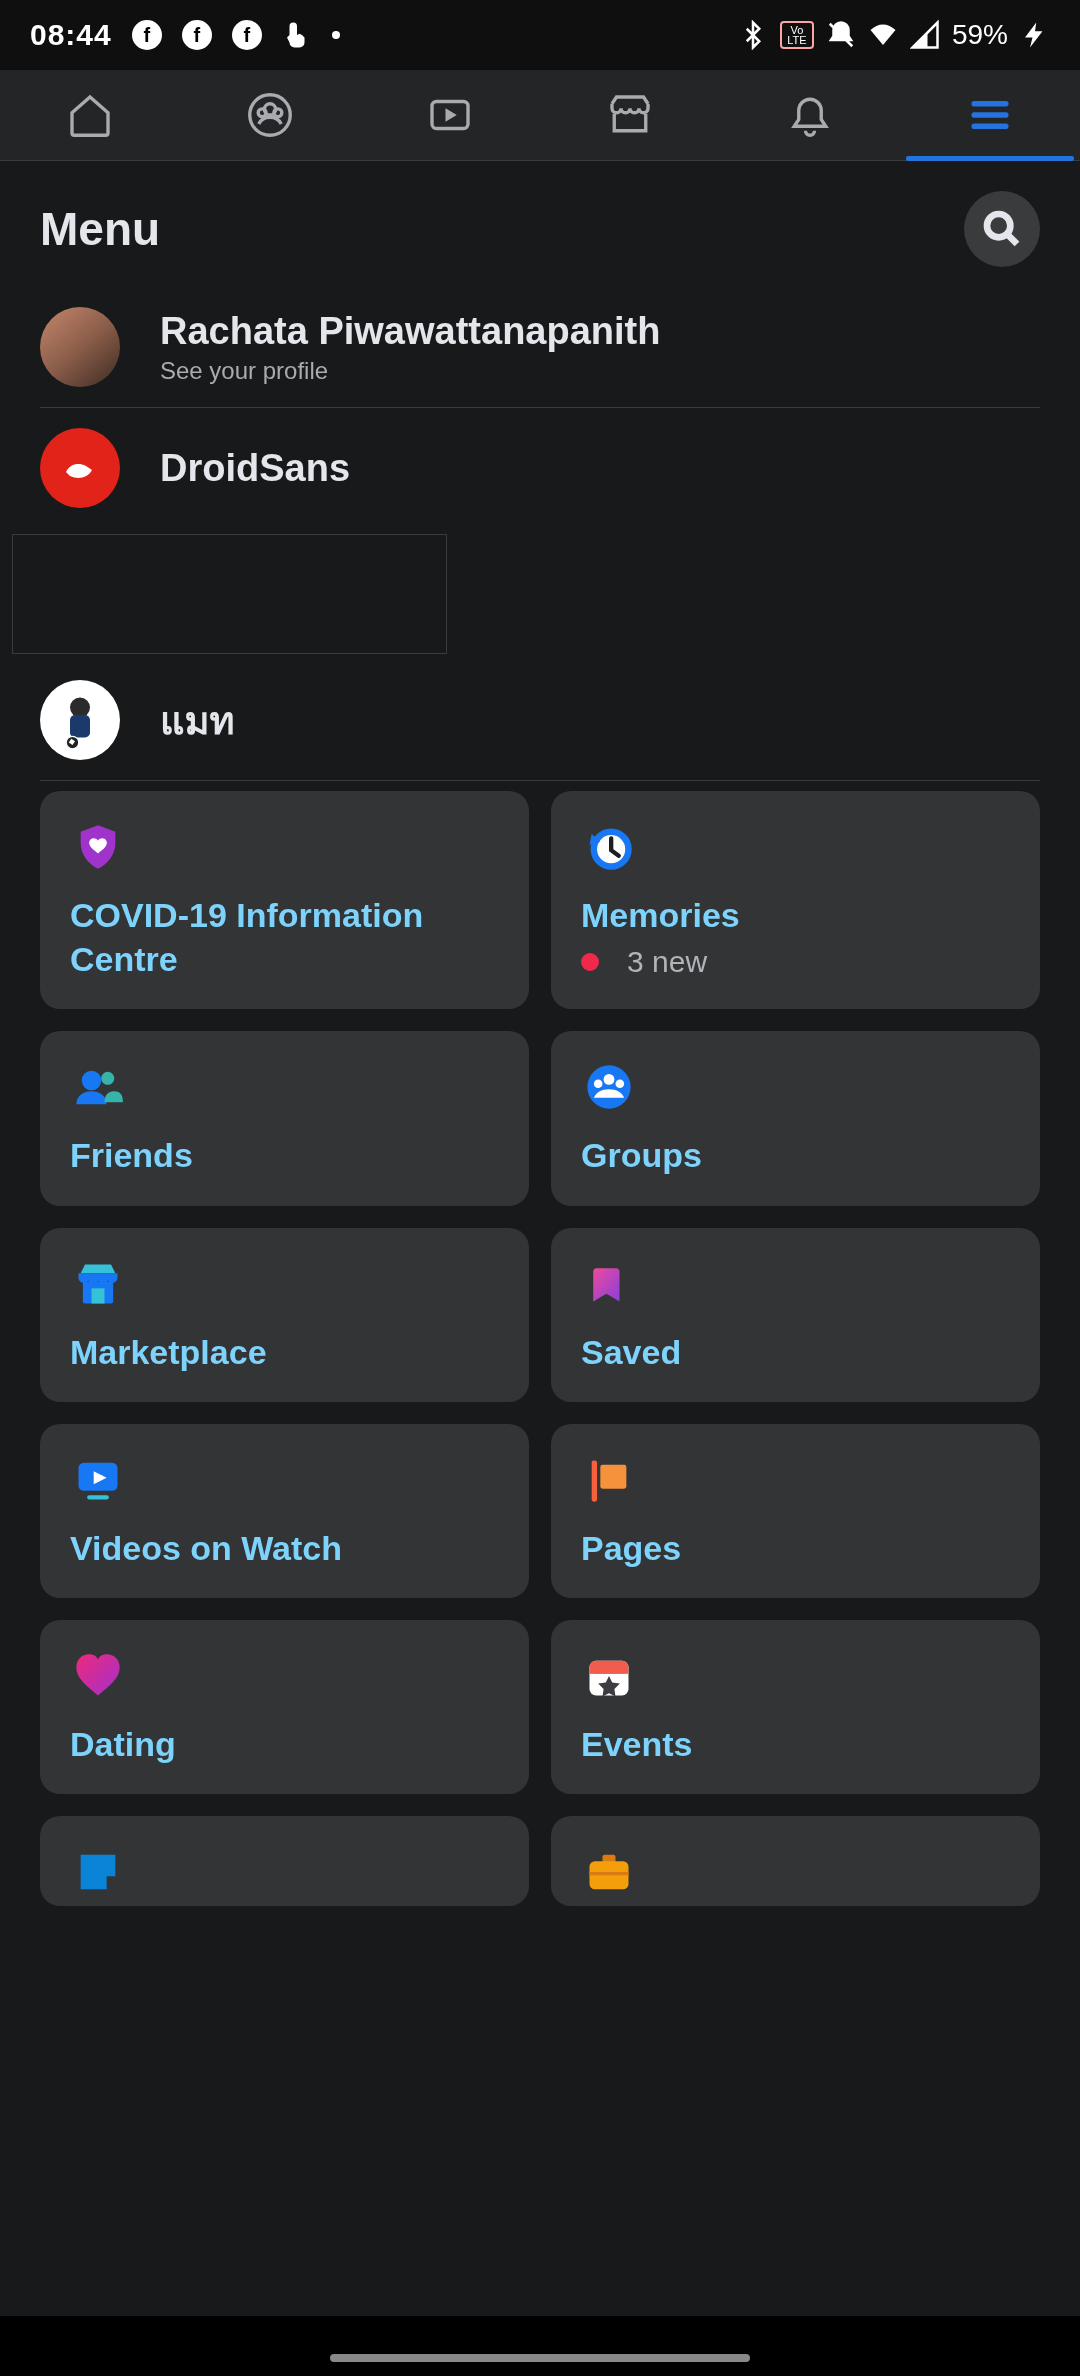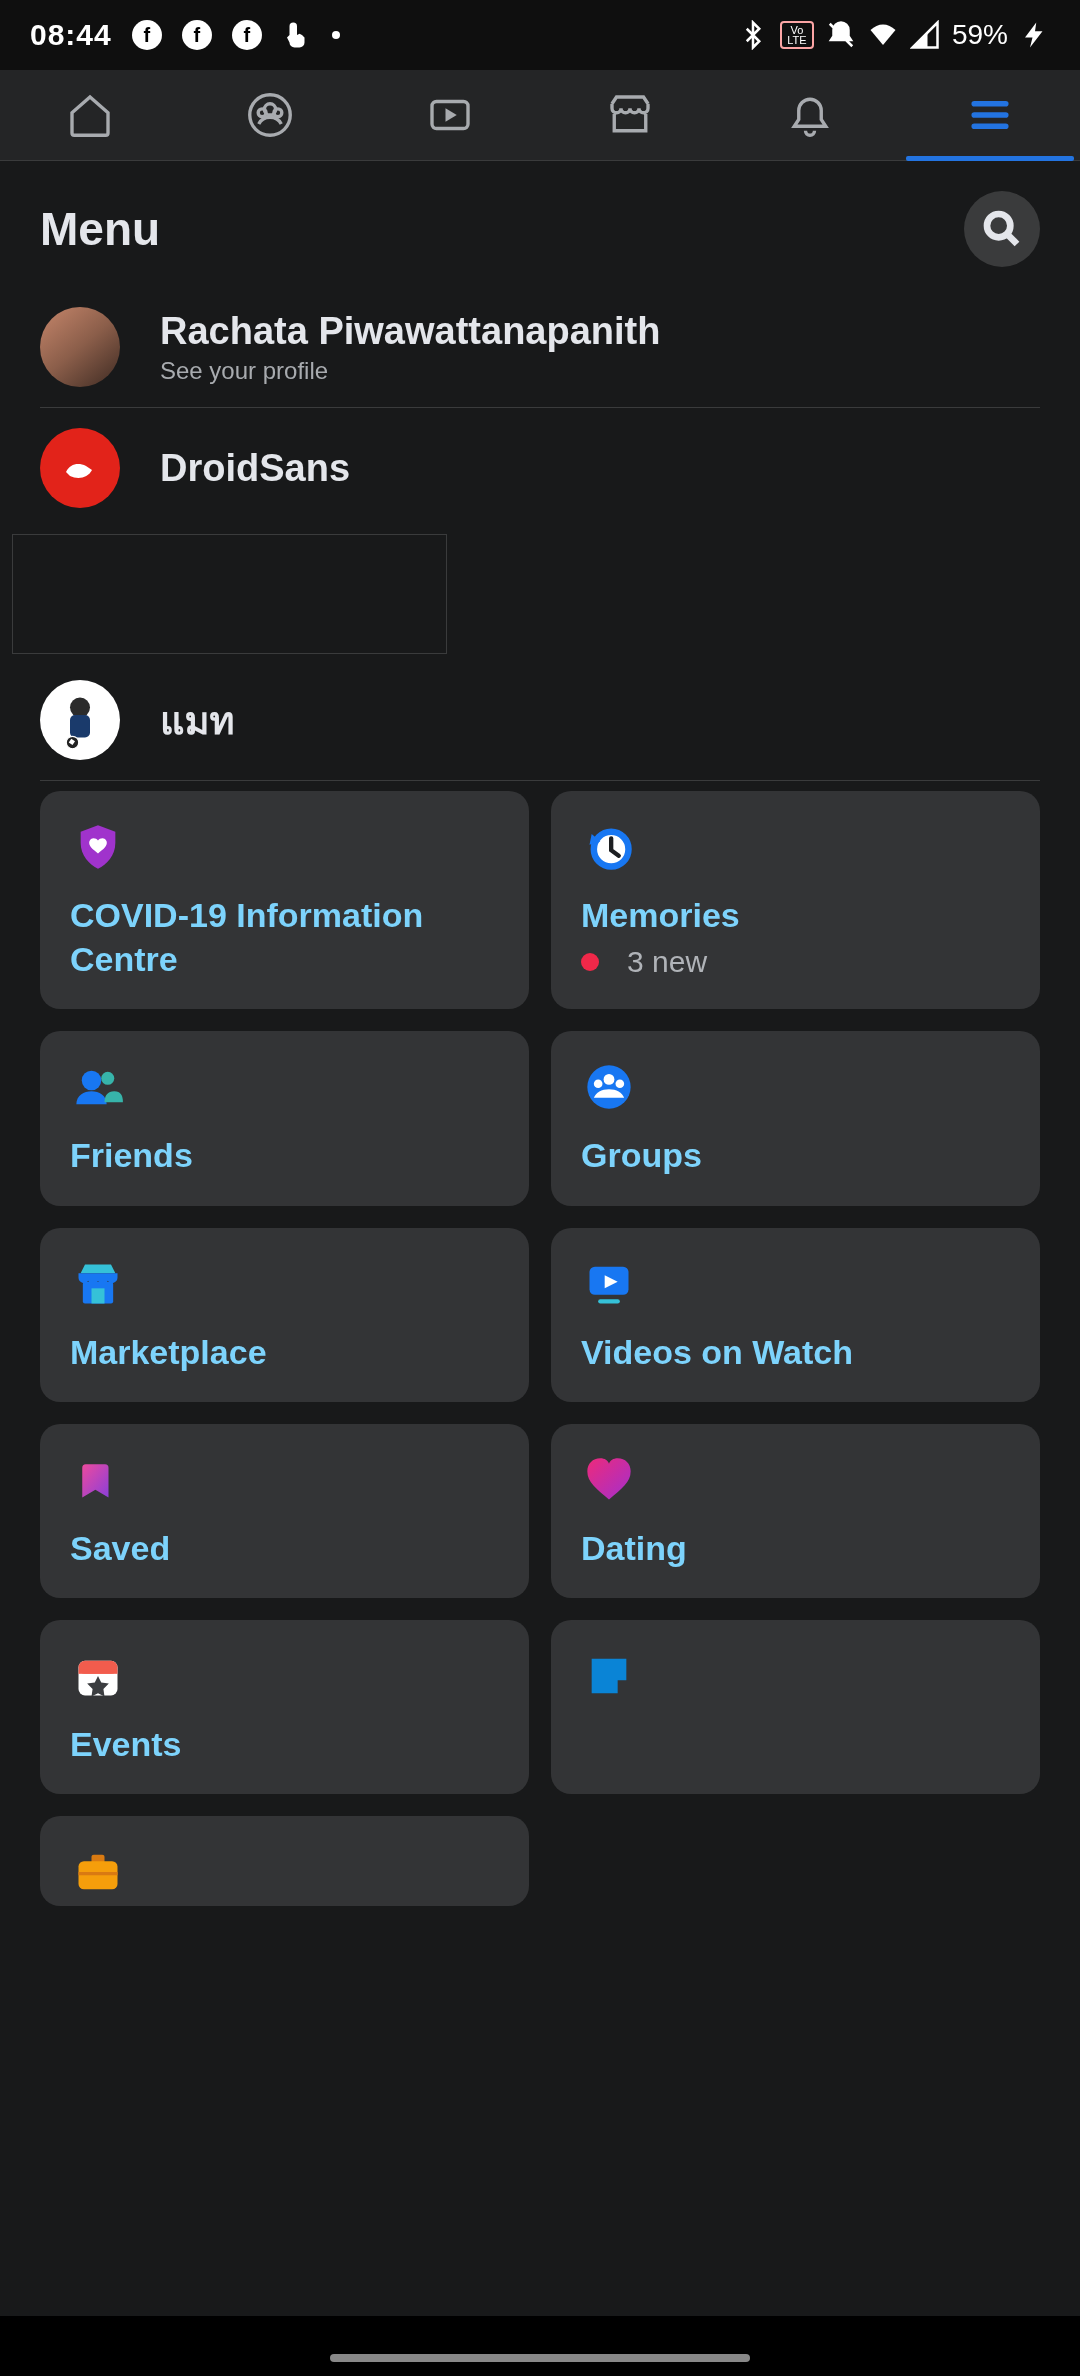--- a/index.html
+++ b/index.html
@@ -254,44 +254,53 @@
             <path d="M6 14h36v4a5 5 0 0 1-9 3 5 5 0 0 1-9 0 5 5 0 0 1-9 0 5 5 0 0 1-9-3v-4z" fill="#1877f2"></path>
             <rect x="10" y="22" width="28" height="20" rx="2" fill="#1877f2"></rect>
             <rect x="18" y="28" width="12" height="14" fill="#35c1d8"></rect>
           </svg>
     </div>
     <div class="tile-title">Marketplace</div>
   </div>
 
   <div class="tile">
     <div class="tile-icon">
-      <svg viewBox="0 0 48 48" width="52" height="52">
-            <rect x="6" y="8" width="36" height="26" rx="5" fill="#1877f2"></rect>
-            <path d="M20 16l12 6-12 6z" fill="#fff"></path>
-            <rect x="14" y="38" width="20" height="4" rx="2" fill="#35c1d8"></rect>
-          </svg>
-    </div>
-    <div class="tile-title">Videos on Watch</div>
-  </div>
-
-  <div class="tile">
-    <div class="tile-icon">
       <svg viewBox="0 0 48 48" width="42" height="52">
             <defs>
               <linearGradient id="gs" x1="0" y1="0" x2="1" y2="1">
                 <stop offset="0" stop-color="#ed4a9e"></stop>
                 <stop offset="1" stop-color="#8b3fd9"></stop>
               </linearGradient>
             </defs>
             <path d="M10 6h22a4 4 0 0 1 4 4v34l-15-9-15 9V10a4 4 0 0 1 4-4z" fill="url(#gs)"></path>
           </svg>
     </div>
     <div class="tile-title">Saved</div>
   </div>
 
+  <div class="tile">
+    <div class="tile-icon">
+      <svg viewBox="0 0 48 48" width="52" height="52">
+            <rect x="6" y="8" width="36" height="26" rx="5" fill="#1877f2"></rect>
+            <path d="M20 16l12 6-12 6z" fill="#fff"></path>
+            <rect x="14" y="38" width="20" height="4" rx="2" fill="#35c1d8"></rect>
+          </svg>
+    </div>
+    <div class="tile-title">Videos on Watch</div>
+  </div>
+
+  <div class="tile">
+    <div class="tile-icon">
+      <svg viewBox="0 0 48 48" width="52" height="52">
+            <rect x="8" y="6" width="5" height="38" rx="2" fill="#f7603c"></rect>
+            <rect x="16" y="10" width="24" height="22" rx="2" fill="#f7923c"></rect>
+          </svg>
+    </div>
+    <div class="tile-title">Pages</div>
+  </div>
 
   <div class="tile">
     <div class="tile-icon">
       <svg viewBox="0 0 48 48" width="52" height="52">
             <defs>
               <linearGradient id="gd" x1="0" y1="0" x2="1" y2="1">
                 <stop offset="0" stop-color="#ed2a7b"></stop>
                 <stop offset="1" stop-color="#a32fce"></stop>
               </linearGradient>
             </defs>

